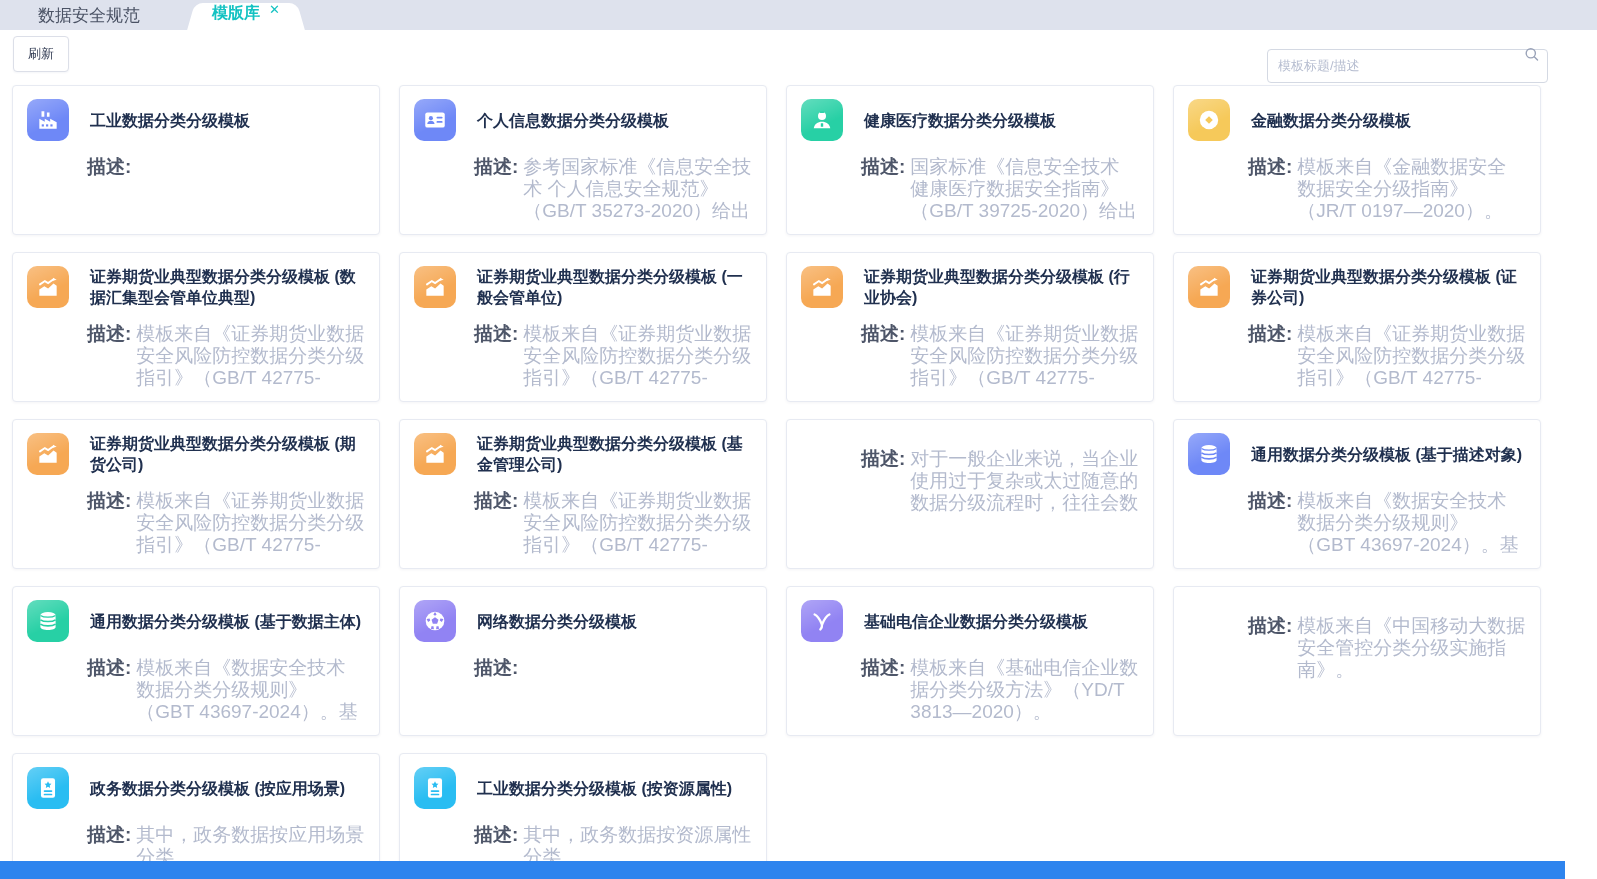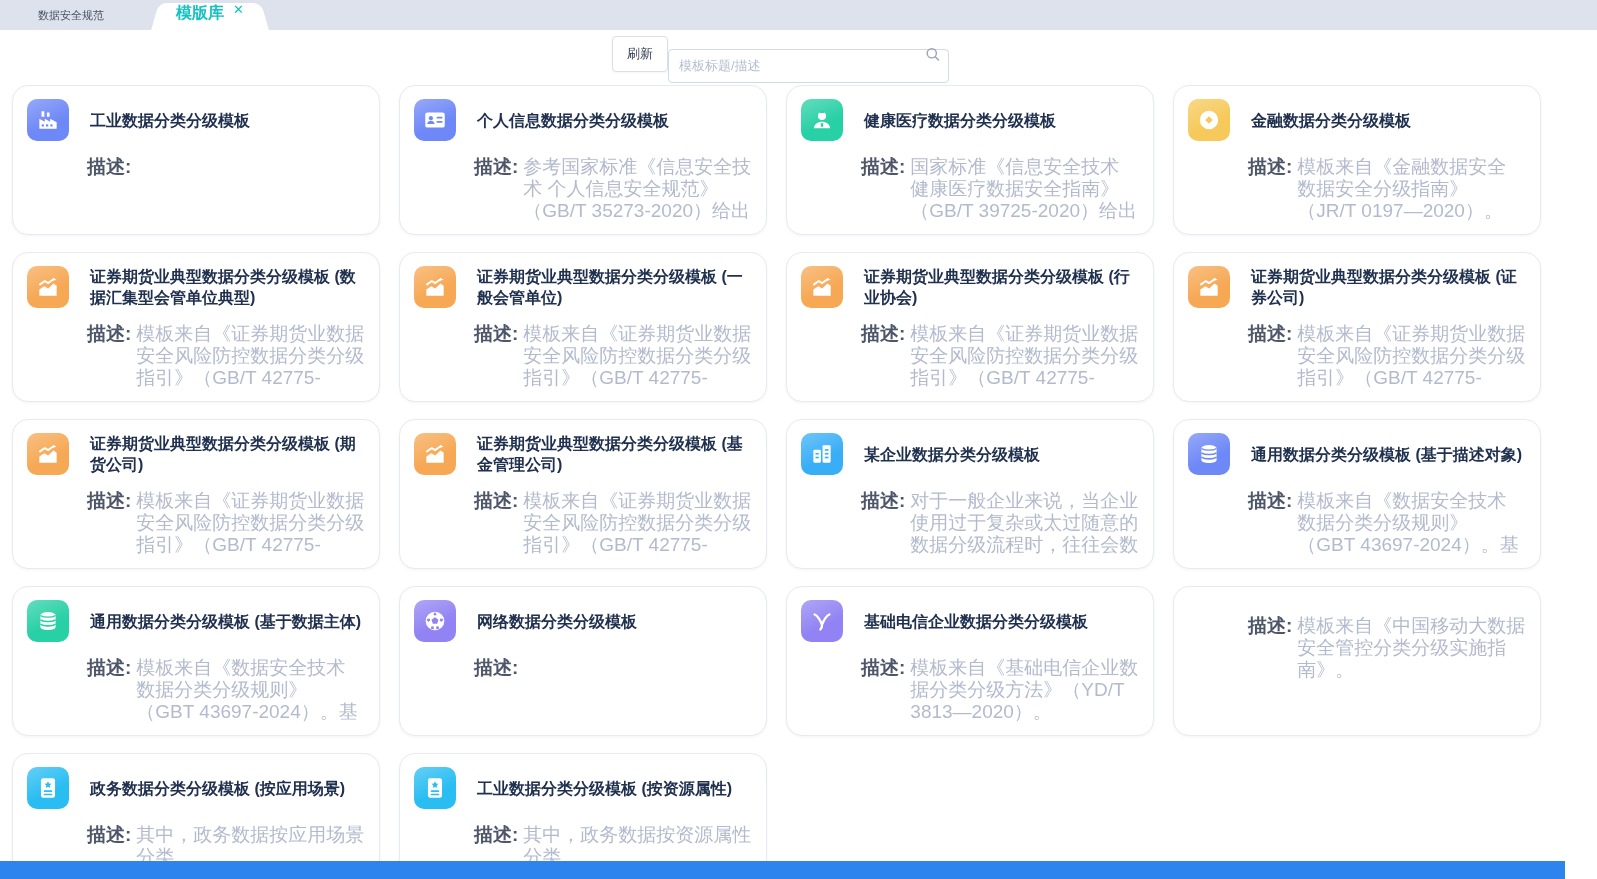--- a/index.html
+++ b/index.html
@@ -4,38 +4,38 @@
 <style>
   * { box-sizing: border-box; }
   html,body { margin:0; padding:0; }
   body {
     width:1597px; height:879px; overflow:hidden; position:relative;
     background:#fff; font-family:"Liberation Sans","DejaVu Sans",sans-serif;
   }
   
   .tabbar { height:30px; background:#dee2ed; display:flex; align-items:flex-end; }
   .tab {
-    font-size:11px; color:#4a5264; height:30px; display:flex; align-items:center;
+    font-size:17px; color:#4a5264; height:30px; display:flex; align-items:center;
     padding:0 16px; margin-left:22px; cursor:pointer;
   }
   .tab-active {
     position:relative; background:#fff; height:27px; margin-left:42px;
     border-radius:9px 9px 0 0; padding:0 14px; color:#13c2c2; font-weight:bold;
     display:flex; align-items:flex-start; cursor:default;
   }
   .tab-active::before, .tab-active::after {
     content:""; position:absolute; bottom:0; width:14px; height:100%; background:#fff;
   }
   .tab-active::before { left:-7px; transform:skewX(-16deg); border-radius:8px 0 0 0; }
   .tab-active::after  { right:-7px; transform:skewX(16deg); border-radius:0 8px 0 0; }
   .tab-close { margin-left:9px; font-size:13px; font-weight:bold; color:#13c2c2; cursor:pointer; line-height:1; }
   
   .toolbar {
     height:48px; background:#fff; display:flex; align-items:center;
-    justify-content:center; padding:0 49px 0 13px;
+    justify-content:space-between; padding:0 49px 0 13px;
   }
   .btn-refresh {
     border:1px solid #dcdfe8; background:#fff; border-radius:4px; padding:8px 14px;
     font-size:13px; color:#303a52; cursor:pointer; box-shadow:0 1px 2px rgba(40,60,110,.05);
     font-family:inherit;
   }
   .search-box { position:relative; width:281px; }
   .search-input {
     width:100%; height:34px; border:1px solid #d4d9e3; border-radius:4px;
     padding:0 32px 0 10px; font-size:13px; color:#333; outline:none; background:#fff;
@@ -43,21 +43,21 @@
     margin-top:23px;
   }
   .search-input::placeholder { color:#b6bdd0; }
   .search-icon { position:absolute; right:8px; top:50%; transform:translateY(-50%); display:flex; }
   
   .grid {
     padding:7px 12px 0 12px; display:grid;
     grid-template-columns:repeat(4,368px); gap:17px 19px;
   }
   .card {
-    width:368px; height:150px; background:#fff; border:1px solid #e7eaf2; border-radius:16px;
+    width:368px; height:150px; background:#fff; border:1px solid #e7eaf2; border-radius:4px;
     padding:13px 14px; overflow:hidden; cursor:pointer;
     box-shadow:0 1px 3px rgba(31,45,80,.05);
   }
   .card-head { display:flex; align-items:center; gap:21px; }
   .card-icon {
     width:42px; height:42px; min-width:42px; border-radius:10px;
     display:flex; align-items:center; justify-content:center;
     background-color:var(--d,#6e88f7);
     background-image:linear-gradient(155deg, rgba(255,255,255,.28), rgba(255,255,255,0) 60%);
   }
@@ -261,34 +261,20 @@
         </span>
       <div class="card-title">证券期货业典型数据分类分级模板 (基金管理公司)</div>
     </div>
     <div class="card-body">
       <span class="desc-label">描述:</span>
       <p class="desc-text">模板来自《证券期货业数据安全风险防控数据分类分级指引》（GB/T 42775-2023）。基金管理公司典型数据分类分...</p>
     </div>
   </div>
 
   <div class="card">
-    <div class="card-head">
-      <span class="card-icon" style="--d: #38aef7;">
-          <svg viewBox="0 0 24 24">
-            <rect x="4" y="8" width="7" height="12" rx="1" fill="#fff"></rect>
-            <rect x="12.5" y="4" width="7.5" height="16" rx="1" fill="#fff"></rect>
-            <rect x="6" y="11" width="3" height="1.5" style="fill:var(--d)"></rect>
-            <rect x="6" y="14.5" width="3" height="1.5" style="fill:var(--d)"></rect>
-            <rect x="14.6" y="7.5" width="3.4" height="1.5" style="fill:var(--d)"></rect>
-            <rect x="14.6" y="11" width="3.4" height="1.5" style="fill:var(--d)"></rect>
-            <rect x="14.6" y="14.5" width="3.4" height="1.5" style="fill:var(--d)"></rect>
-          </svg>
-        </span>
-      <div class="card-title">某企业数据分类分级模板</div>
-    </div>
     <div class="card-body">
       <span class="desc-label">描述:</span>
       <p class="desc-text">对于一般企业来说，当企业使用过于复杂或太过随意的数据分级流程时，往往会数据管理陷入越来越混乱的境地。数据分...</p>
     </div>
   </div>
 
   <div class="card">
     <div class="card-head">
       <span class="card-icon" style="--d: #6e88f7;">
           <svg viewBox="0 0 24 24">

